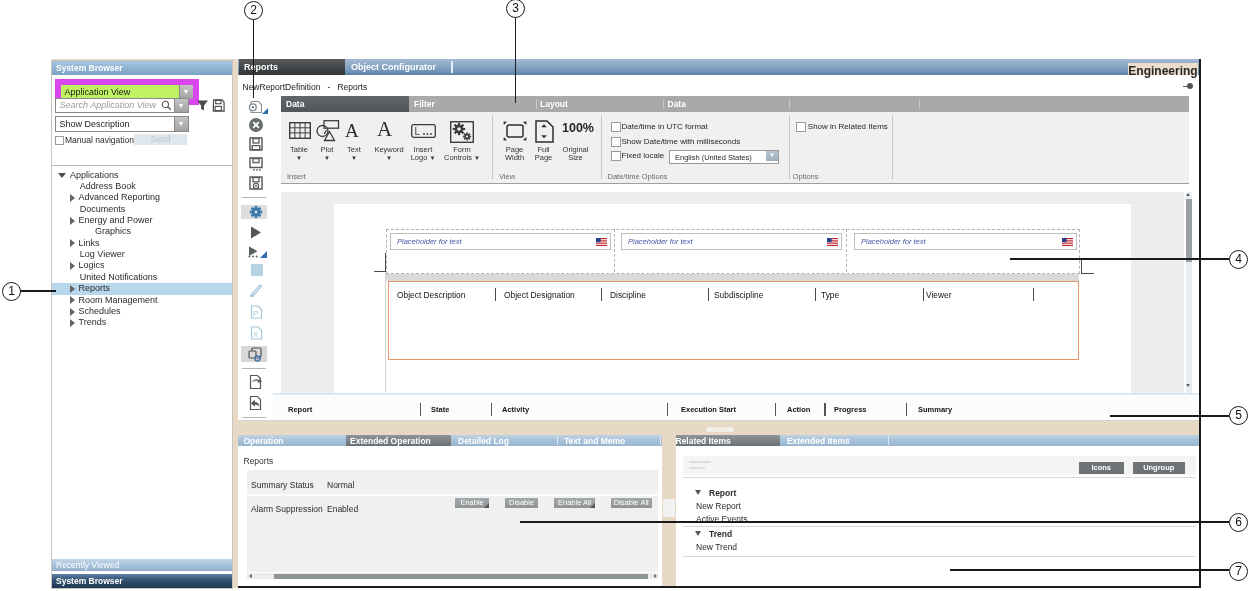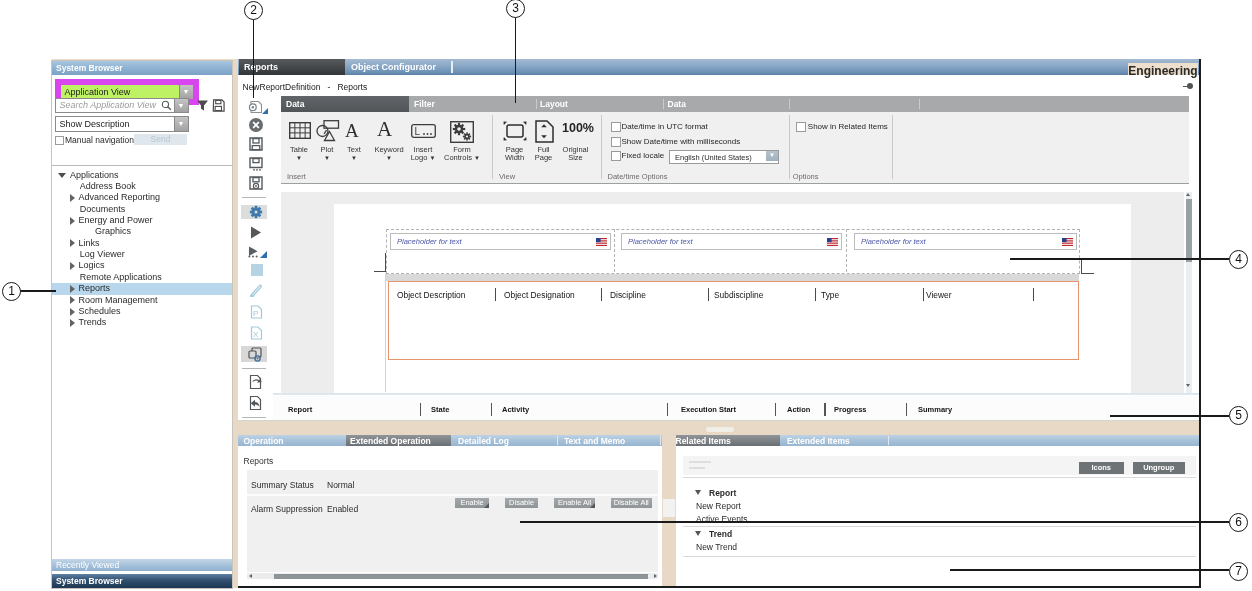--- a/index.html
+++ b/index.html
@@ -107,21 +107,21 @@
           <span style="margin-left:4px;">Links</span>
         </div>
       <div class="trow">
           <span style="margin-left:27.8px;">Log Viewer</span>
         </div>
       <div class="trow">
           <i class="tcol" style="margin-left:17.5px;"></i>
           <span style="margin-left:4px;">Logics</span>
         </div>
       <div class="trow">
-          <span style="margin-left:27.8px;">Remote Applications</span>
+          <span style="margin-left:27.8px;">United Notifications</span>
         </div>
       <div class="trow" style="background:#b9d7ec;">
           <i class="tcol" style="margin-left:17.5px;"></i>
           <span style="margin-left:4px;">Reports</span>
         </div>
       <div class="trow">
           <i class="tcol" style="margin-left:17.5px;"></i>
           <span style="margin-left:4px;">Room Management</span>
         </div>
       <div class="trow">

